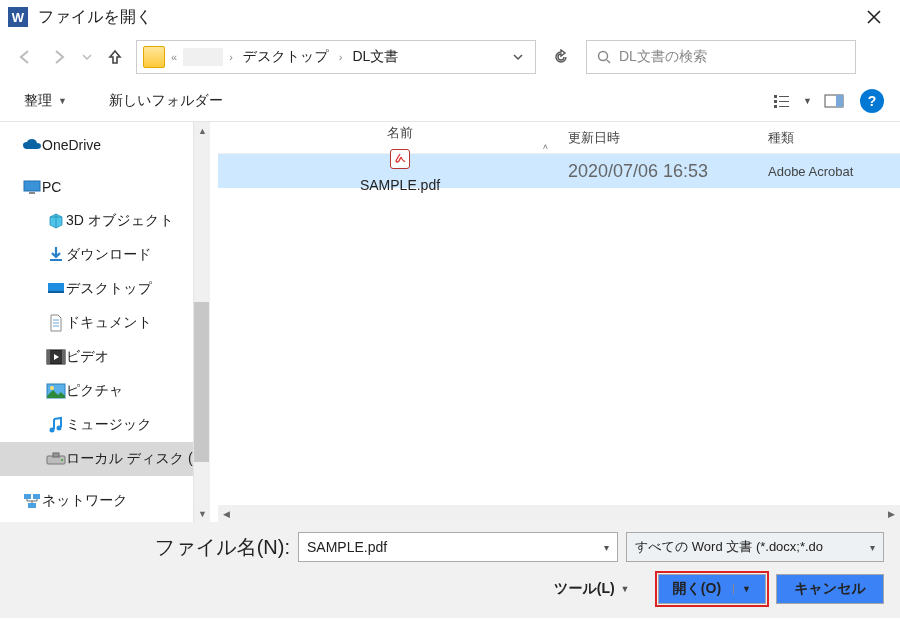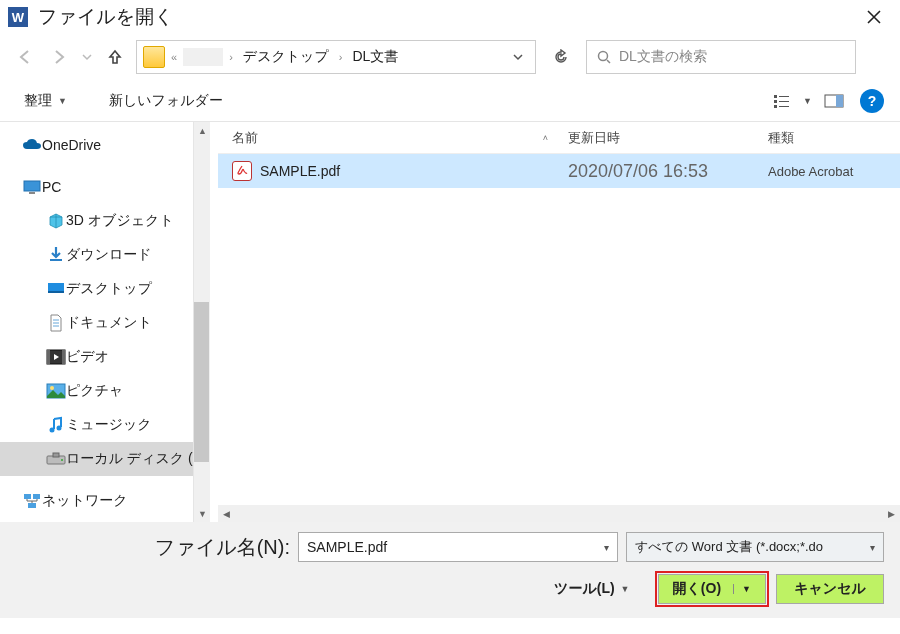--- a/index.html
+++ b/index.html
@@ -22,21 +22,21 @@
   .word-icon {
     width: 20px; height: 20px;
     background: #2b579a;
     color: #fff;
     font-weight: bold;
     font-size: 13px;
     display: flex; align-items: center; justify-content: center;
     margin-right: 10px;
     font-family: "Segoe UI", sans-serif;
   }
-  .titlebar-title { flex: 1; font-size: 19px; }
+  .titlebar-title { flex: 1; font-size: 16px; }
   .close-x {
     width: 40px; height: 34px;
     display: flex; align-items: center; justify-content: center;
     font-size: 18px;
     cursor: pointer;
   }
   .nav-row {
     display: flex;
     align-items: center;
     height: 46px;
@@ -170,21 +170,21 @@
     padding-left: 8px;
   }
   .col-headers {
     display: flex;
     height: 32px;
     align-items: center;
     font-size: 13px;
     color: #444;
     border-bottom: 1px solid #eee;
   }
-  .col-name { width: 350px; padding-left: 14px; display:flex; align-items:center;}
+  .col-name { width: 350px; padding-left: 14px; display:flex; align-items:center;flex-direction:column;}
   .col-date { width: 190px; }
   .col-type { flex:1; padding-left:10px;}
   .sort-caret { margin-left: auto; margin-right:20px; font-size:9px; color:#777;}
   .file-row {
     display: flex;
     height: 34px;
     align-items: center;
     background: #cde8ff;
   }
   .file-row .col-name { display:flex; align-items:center; gap:8px; }
@@ -246,21 +246,21 @@
     font-weight:bold;
   }
   .tools-btn {
     display:flex; align-items:center;
     font-size:14px;
     margin-right: 18px;
   }
   .btn {
     height:30px;
     padding: 0 14px;
-    background:#bef264;
+    background:#3b82f6;
     border:1px solid #a7a7a7;
     display:flex; align-items:center; justify-content:center;
     font-size:14px;
     cursor:pointer;
     min-width: 108px;
   }
   .btn.open {
     outline: 2px solid #d22;
     outline-offset: 1px;
     position:relative;

